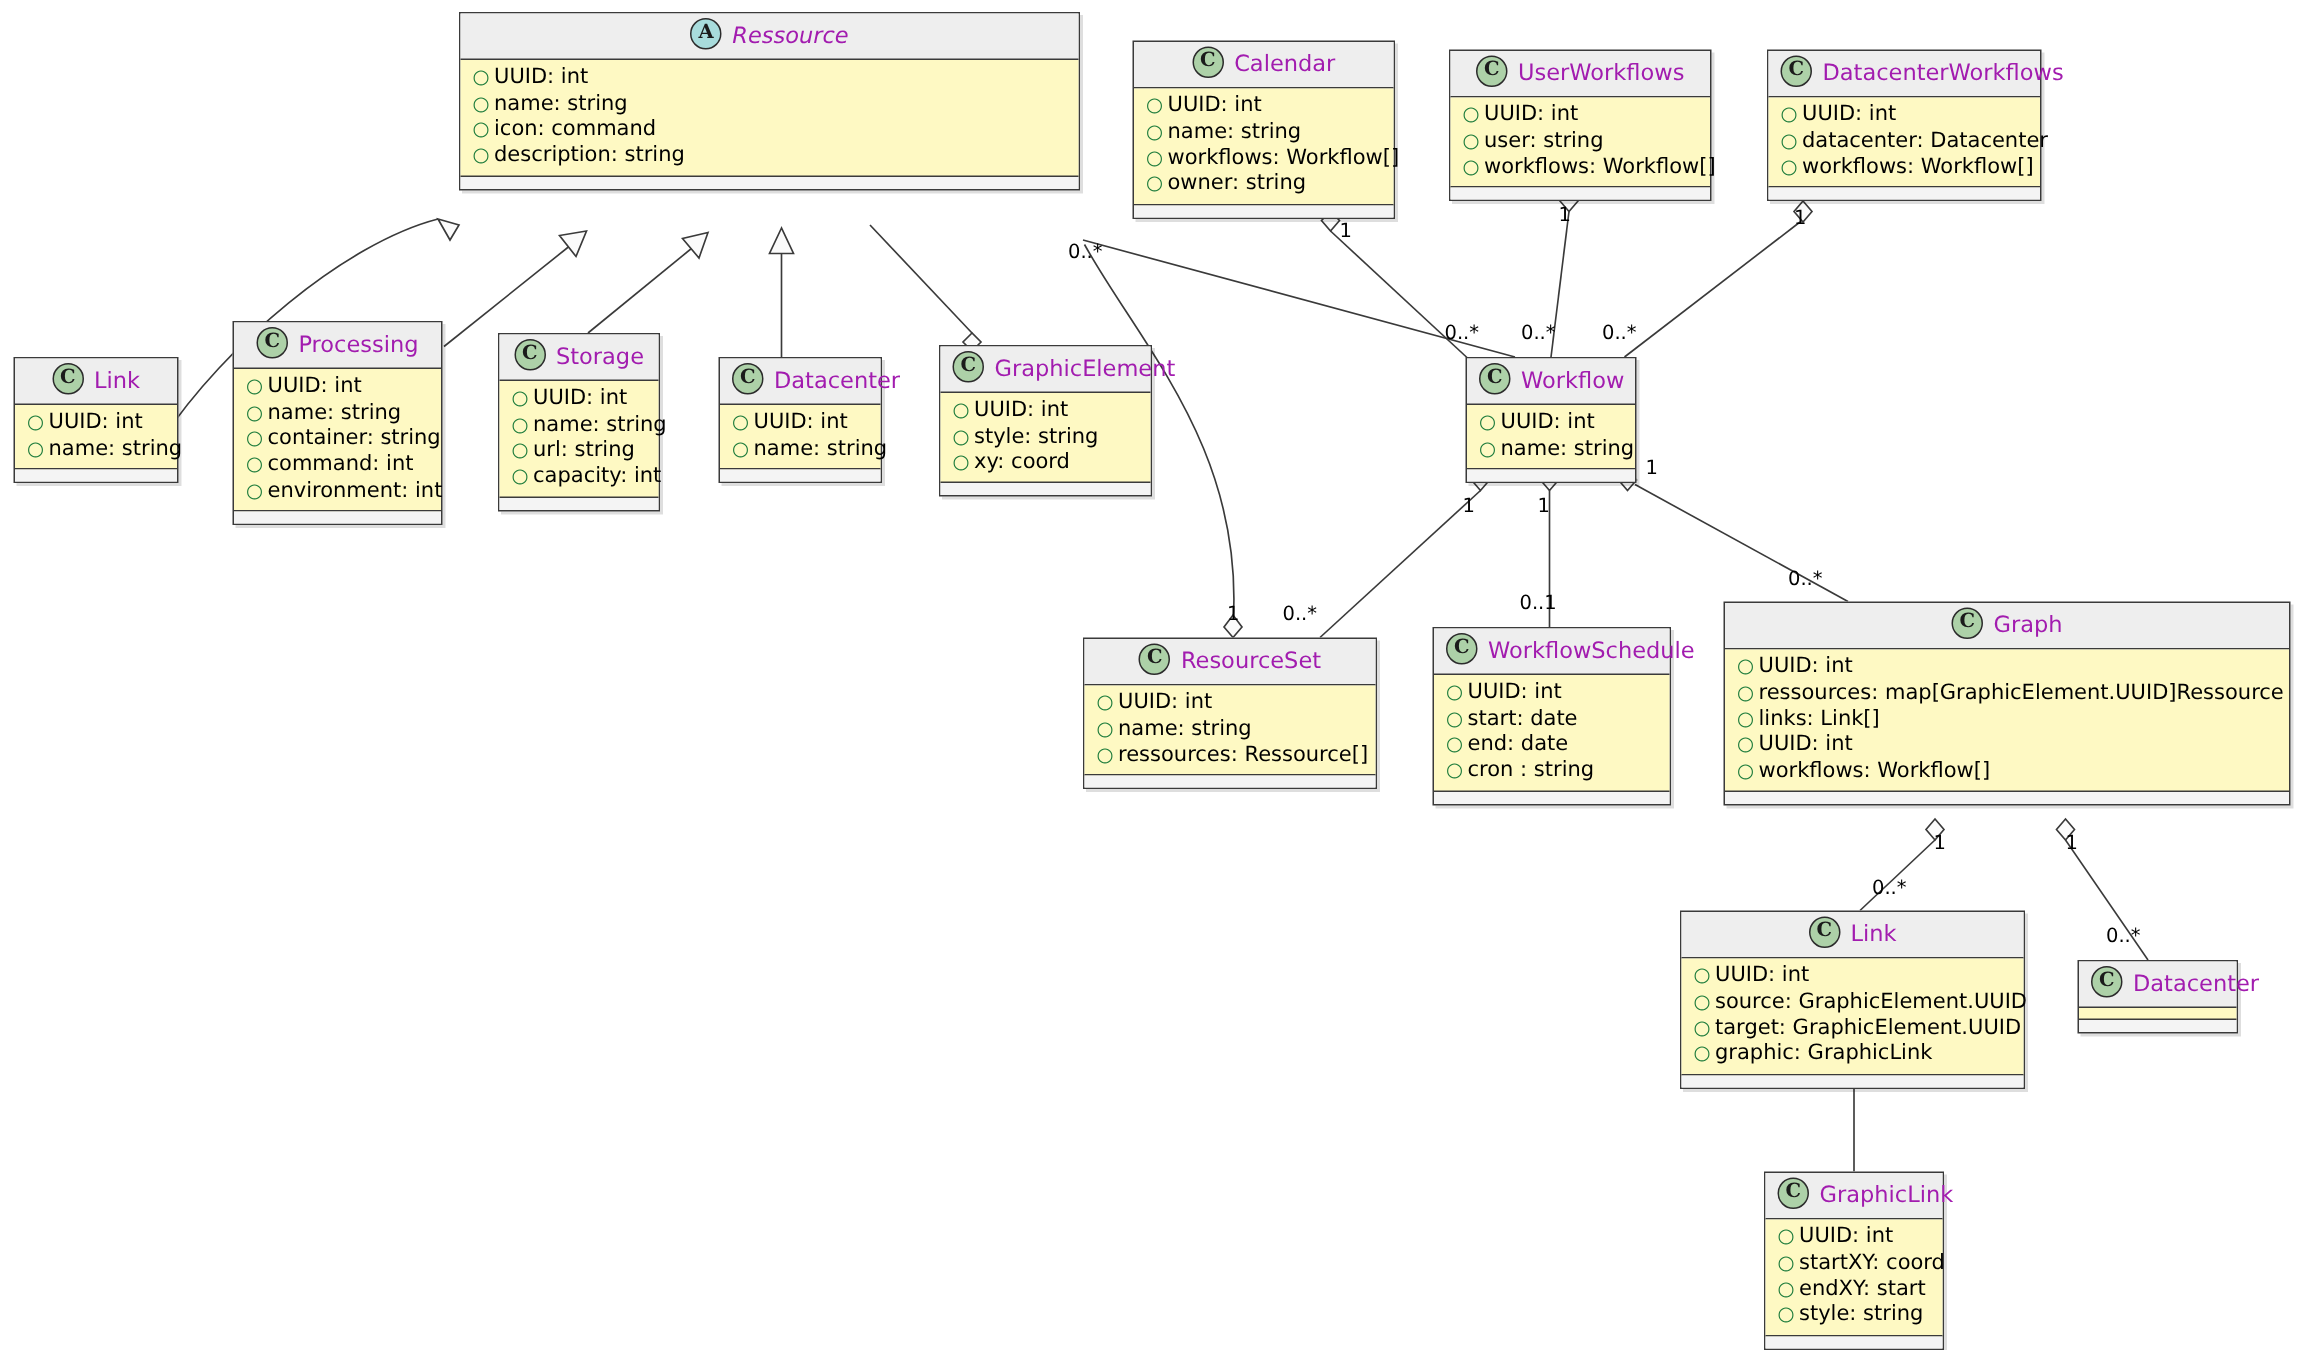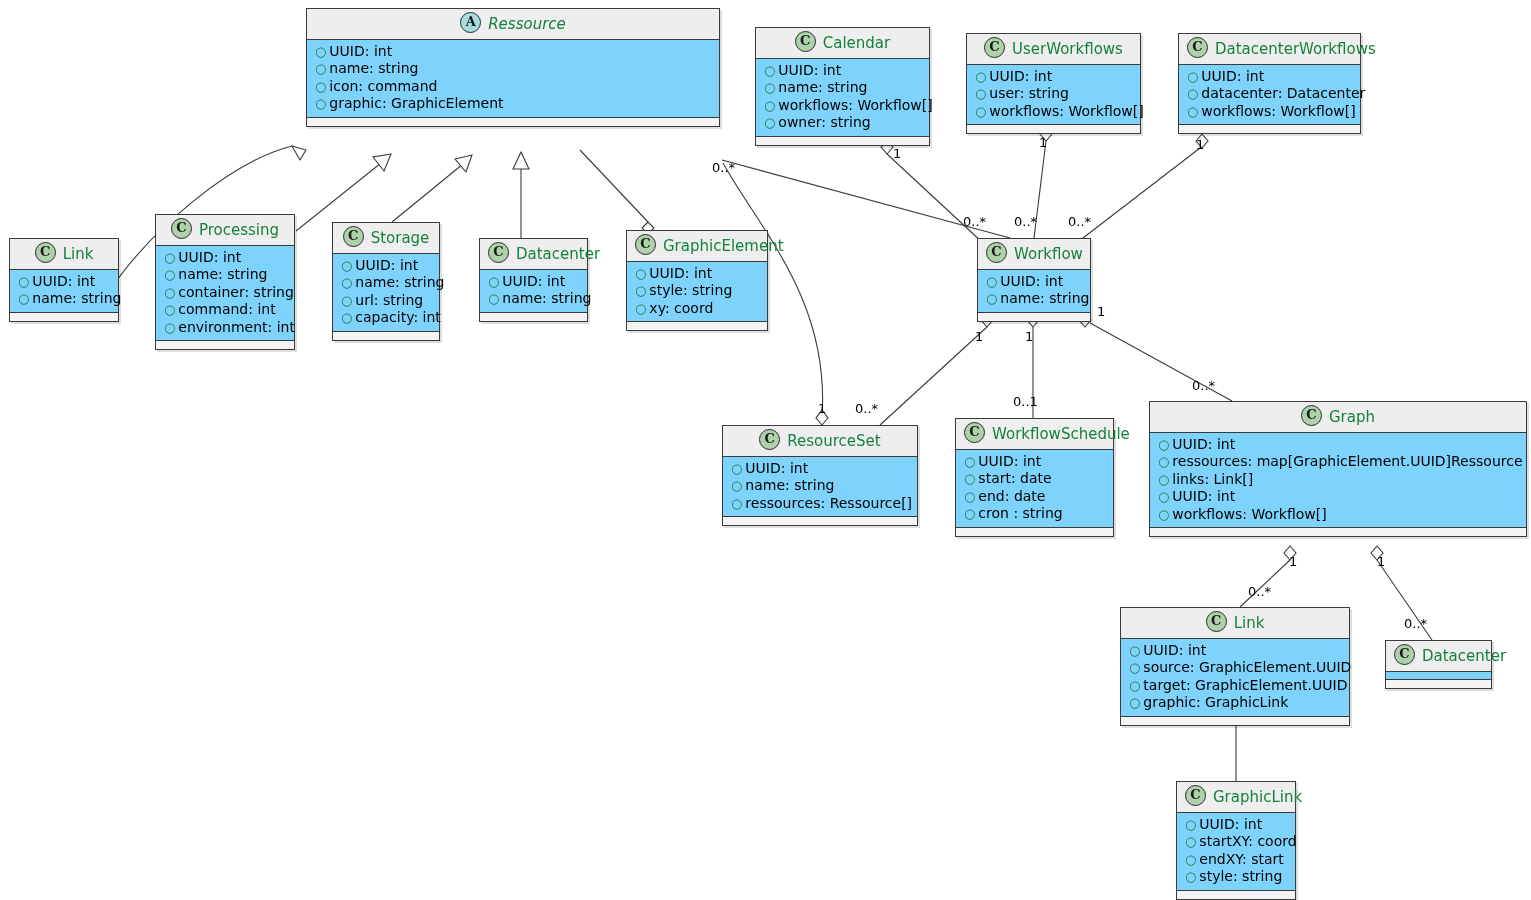--- a/index.html
+++ b/index.html
@@ -4,23 +4,23 @@
 <style>
   html,body{margin:0;padding:0;background:#ffffff;}
   body{width:1531px;height:900px;position:relative;overflow:hidden;
        font-family:"DejaVu Sans","Liberation Sans",sans-serif;}
   #diagram{position:absolute;left:0;top:0;width:1531px;height:900px;}
   .uml-class{position:absolute;box-sizing:border-box;
              border:1px solid #3a3a3a;background:#fbfbfb;
              box-shadow:2px 2px 0 rgba(0,0,0,0.13);}
   .uml-header{background:#eeeeee;border-bottom:1px solid #3a3a3a;
               padding:4px 8px 5px 8px;text-align:center;white-space:nowrap;}
-  .uml-title{font-size:15px;color:#15803d;vertical-align:middle;}
+  .uml-title{font-size:15px;color:#a21caf;vertical-align:middle;}
   .uml-title.abstract{font-style:italic;}
-  .uml-attrs{background:#7dd3fc;padding:3px 6px 4px 6px;
+  .uml-attrs{background:#fef9c3;padding:3px 6px 4px 6px;
              border-bottom:1px solid #3a3a3a;}
   .uml-attrs.empty{padding:0;height:7px;}
   .uml-attr{font-size:14px;color:#000;white-space:nowrap;line-height:16.4px;
             padding-left:2px;}
   .uml-attr .vis{color:#1a7a3a;font-size:13px;padding-right:3px;}
   .uml-ops{background:#f4f4f4;height:8px;}
   .cicon{display:inline-block;width:19px;height:19px;border-radius:50%;
          border:1.4px solid #2b2b2b;vertical-align:middle;
          margin-right:7px;position:relative;top:-1px;}
   .cicon.c{background:#add1a8;}
@@ -136,21 +136,21 @@
     </g>
 </svg>
 
 <div id="class-layer">
     <div class="uml-class" style="left: 306px; top: 8px; width: 414px;">
       <div class="uml-header"><span class="cicon a"><span>A</span></span><span class="uml-title abstract">Ressource</span></div>
       <div class="uml-attrs">
         <div class="uml-attr"><span class="vis">○</span><span>UUID: int</span></div>
         <div class="uml-attr"><span class="vis">○</span><span>name: string</span></div>
         <div class="uml-attr"><span class="vis">○</span><span>icon: command</span></div>
-        <div class="uml-attr"><span class="vis">○</span><span>graphic: GraphicElement</span></div>
+        <div class="uml-attr"><span class="vis">○</span><span>description: string</span></div>
       </div>
       <div class="uml-ops"></div>
     </div>
     <div class="uml-class" style="left: 755px; top: 27px; width: 175px;">
       <div class="uml-header"><span class="cicon c"><span>C</span></span><span class="uml-title">Calendar</span></div>
       <div class="uml-attrs">
         <div class="uml-attr"><span class="vis">○</span><span>UUID: int</span></div>
         <div class="uml-attr"><span class="vis">○</span><span>name: string</span></div>
         <div class="uml-attr"><span class="vis">○</span><span>workflows: Workflow[]</span></div>
         <div class="uml-attr"><span class="vis">○</span><span>owner: string</span></div>

